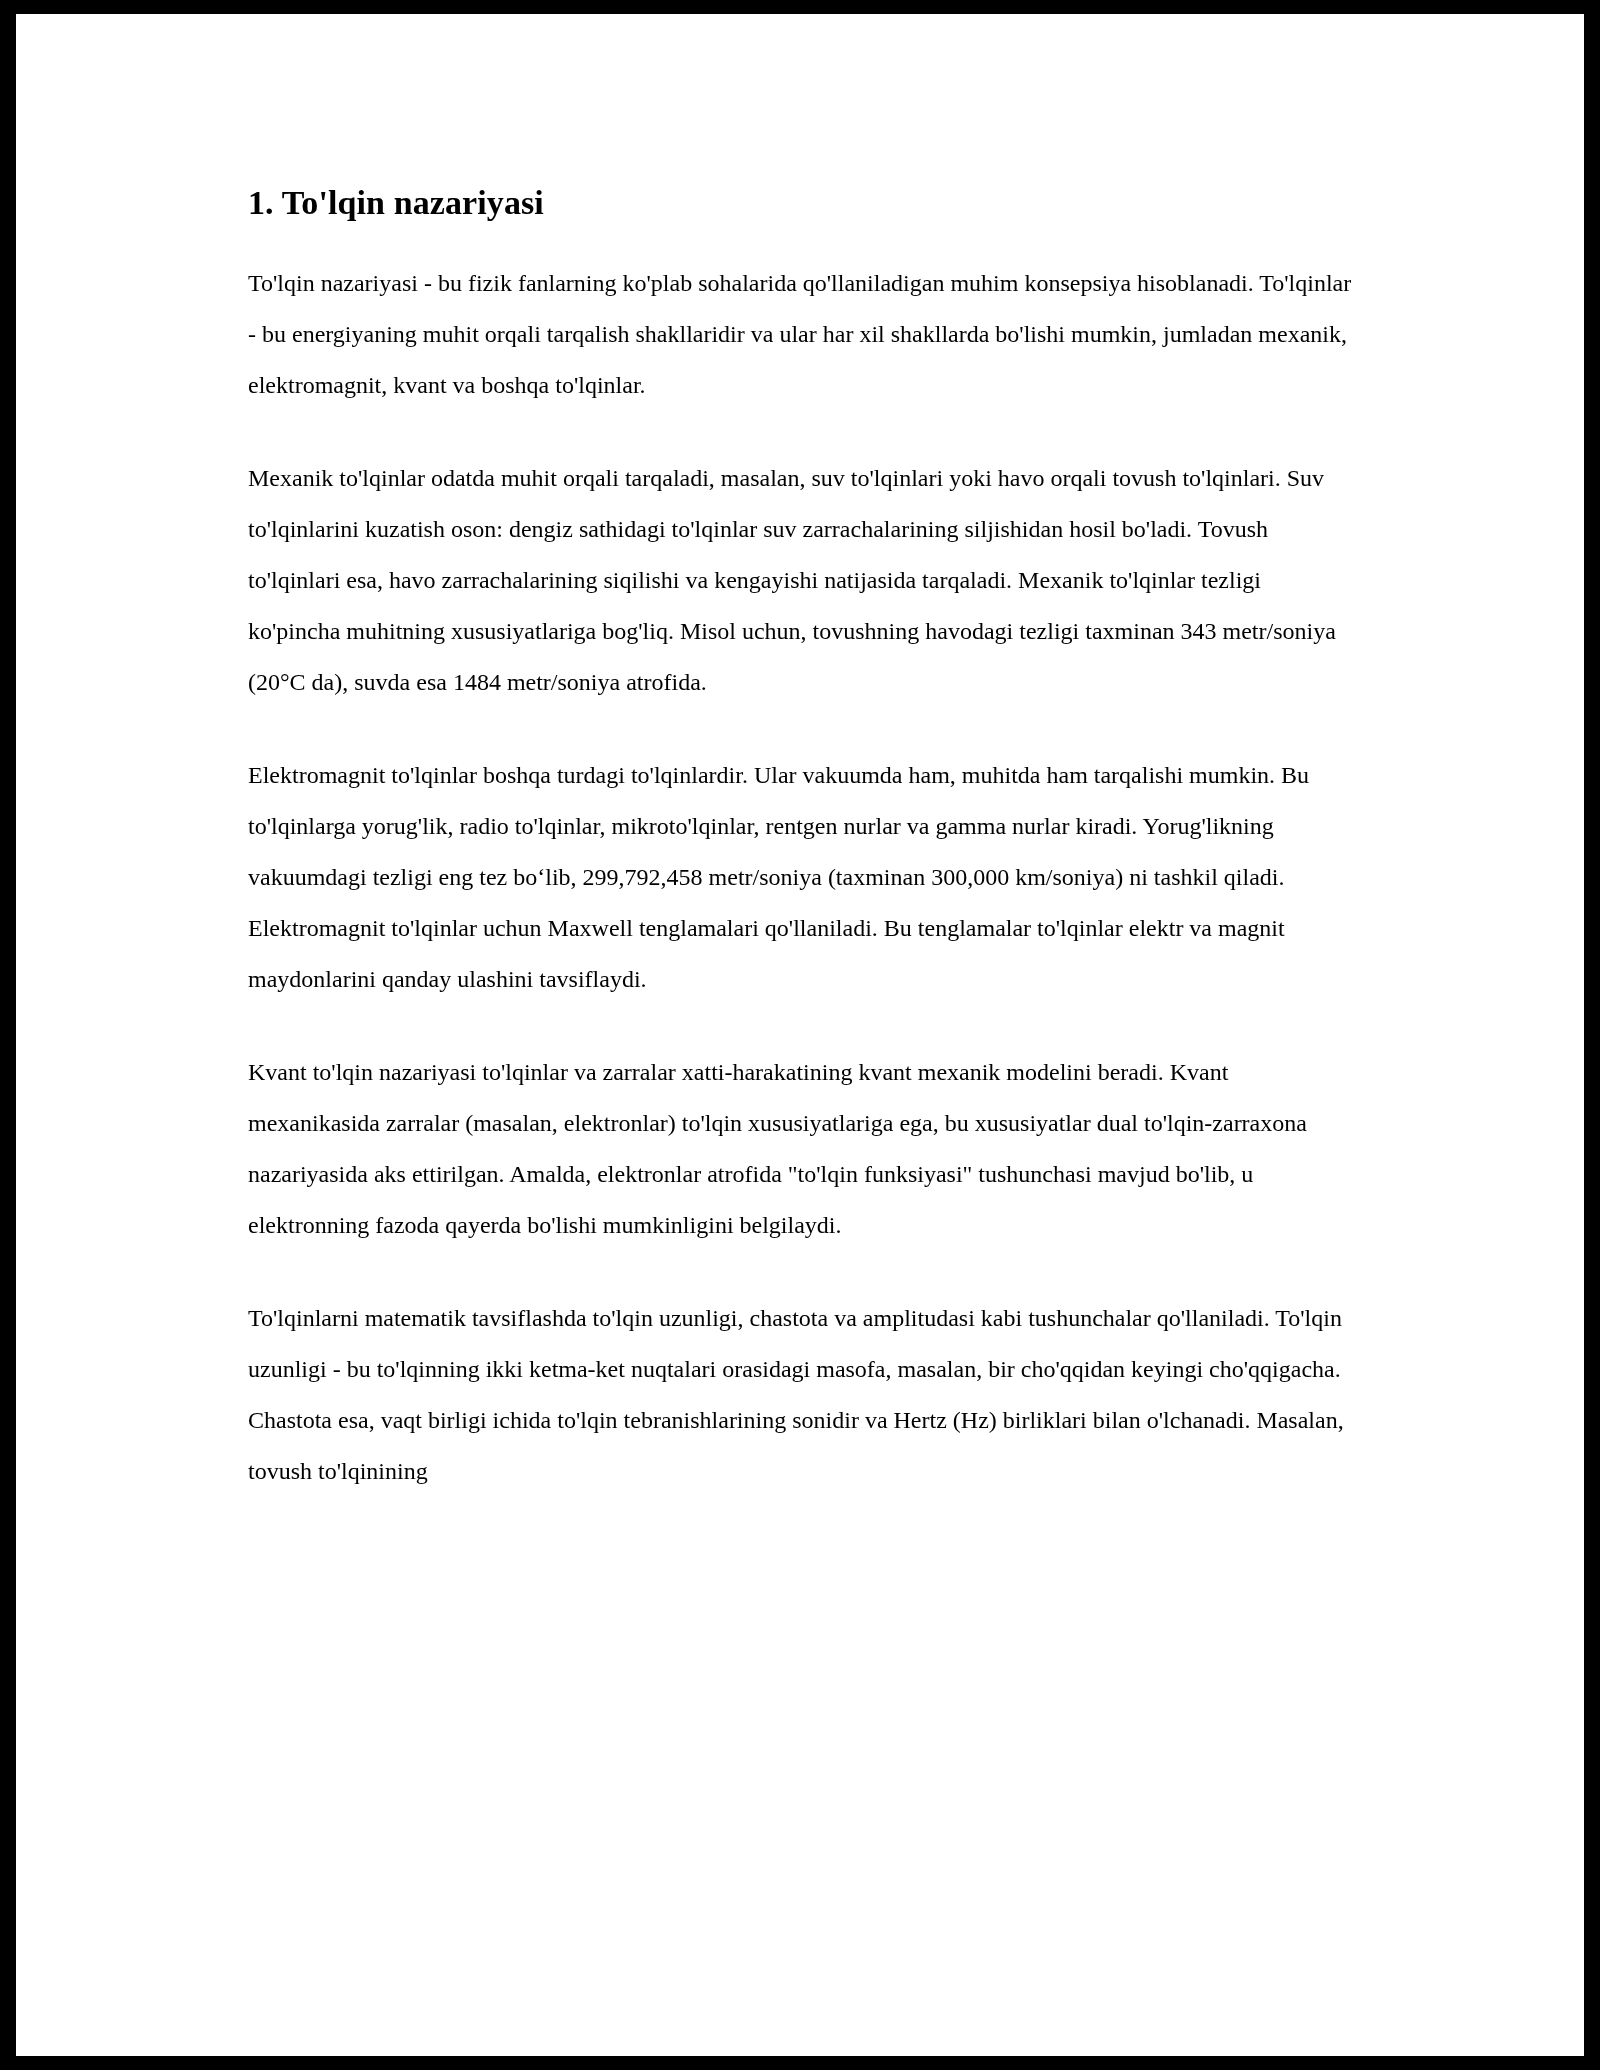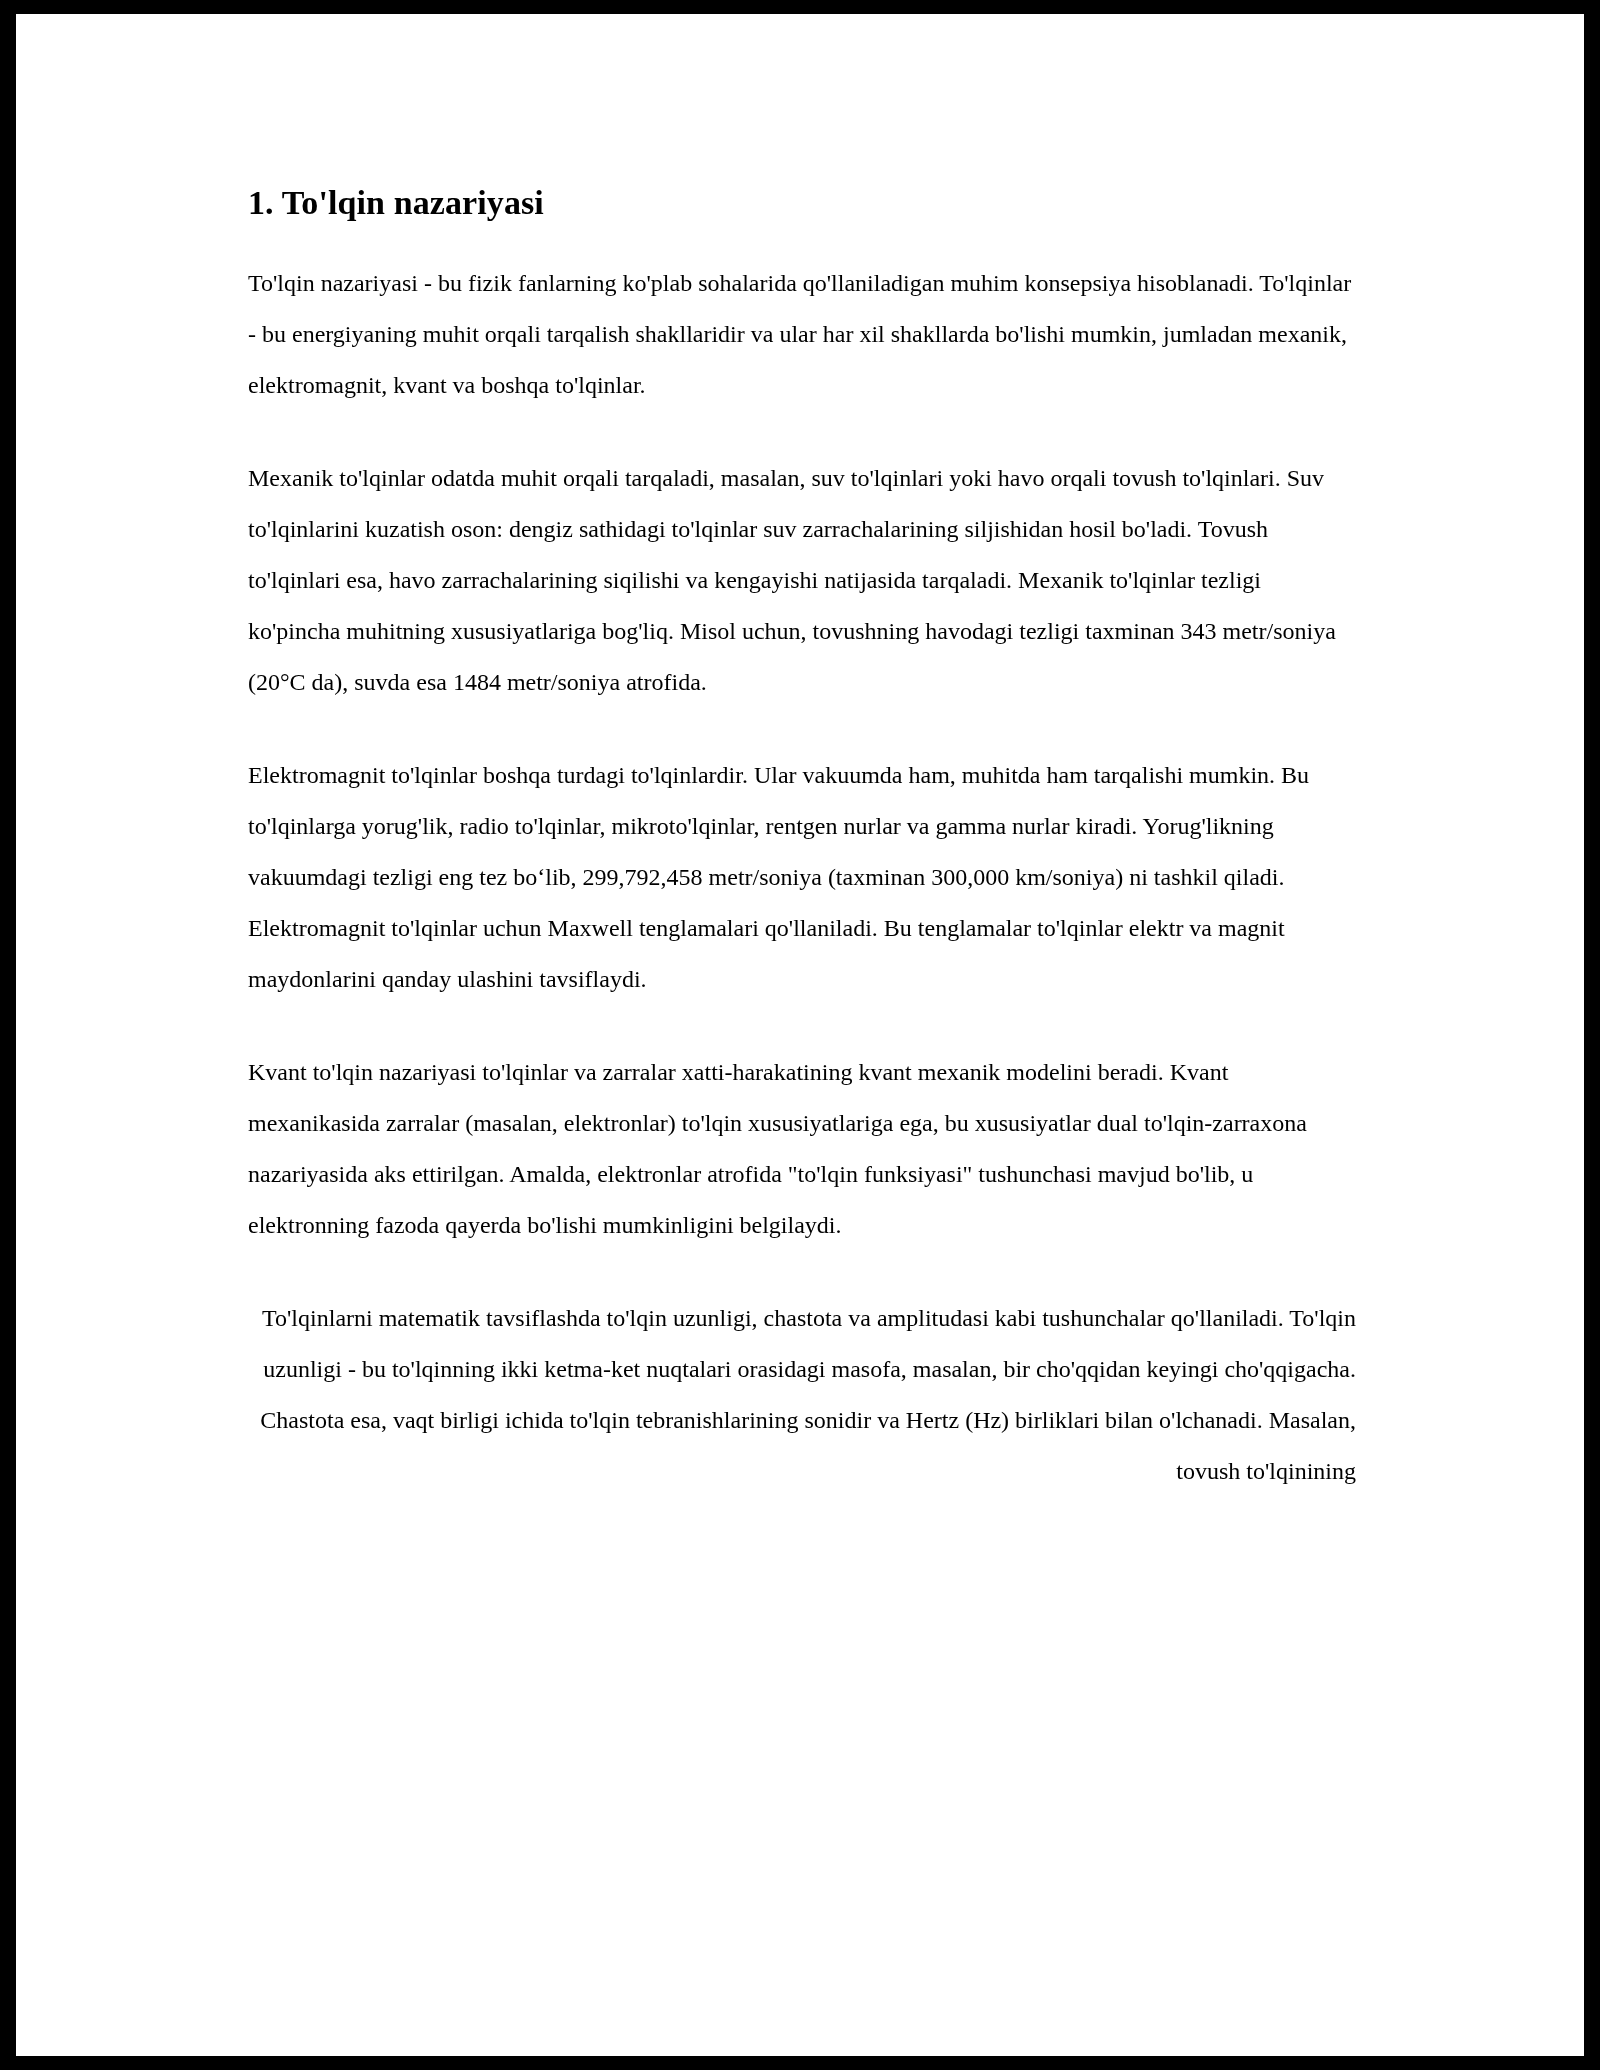--- a/index.html
+++ b/index.html
@@ -43,21 +43,20 @@
     font-family: "Liberation Serif", serif;
     font-size: 24px;
     line-height: 51px;
     color: #000000;
     margin: 0 0 42px 0;
     text-align: left;
     hyphens: none;
   }
   p.doc-para:last-child {
     margin-bottom: 0;
-    text-align: right;
   }
 </style>
 </head>
 <body>
 
 <div class="page-frame">
   <div class="page-inner">
     <h1 class="doc-title">1. To'lqin nazariyasi</h1>
     <p class="doc-para">To'lqin nazariyasi - bu fizik fanlarning ko'plab sohalarida qo'llaniladigan muhim konsepsiya hisoblanadi. To'lqinlar - bu energiyaning muhit orqali tarqalish shakllaridir va ular har xil shakllarda bo'lishi mumkin, jumladan mexanik, elektromagnit, kvant va boshqa to'lqinlar.</p>
     <p class="doc-para">Mexanik to'lqinlar odatda muhit orqali tarqaladi, masalan, suv to'lqinlari yoki havo orqali tovush to'lqinlari. Suv to'lqinlarini kuzatish oson: dengiz sathidagi to'lqinlar suv zarrachalarining siljishidan hosil bo'ladi. Tovush to'lqinlari esa, havo zarrachalarining siqilishi va kengayishi natijasida tarqaladi. Mexanik to'lqinlar tezligi ko'pincha muhitning xususiyatlariga bog'liq. Misol uchun, tovushning havodagi tezligi taxminan 343 metr/soniya (20°C da), suvda esa 1484 metr/soniya atrofida.</p>

